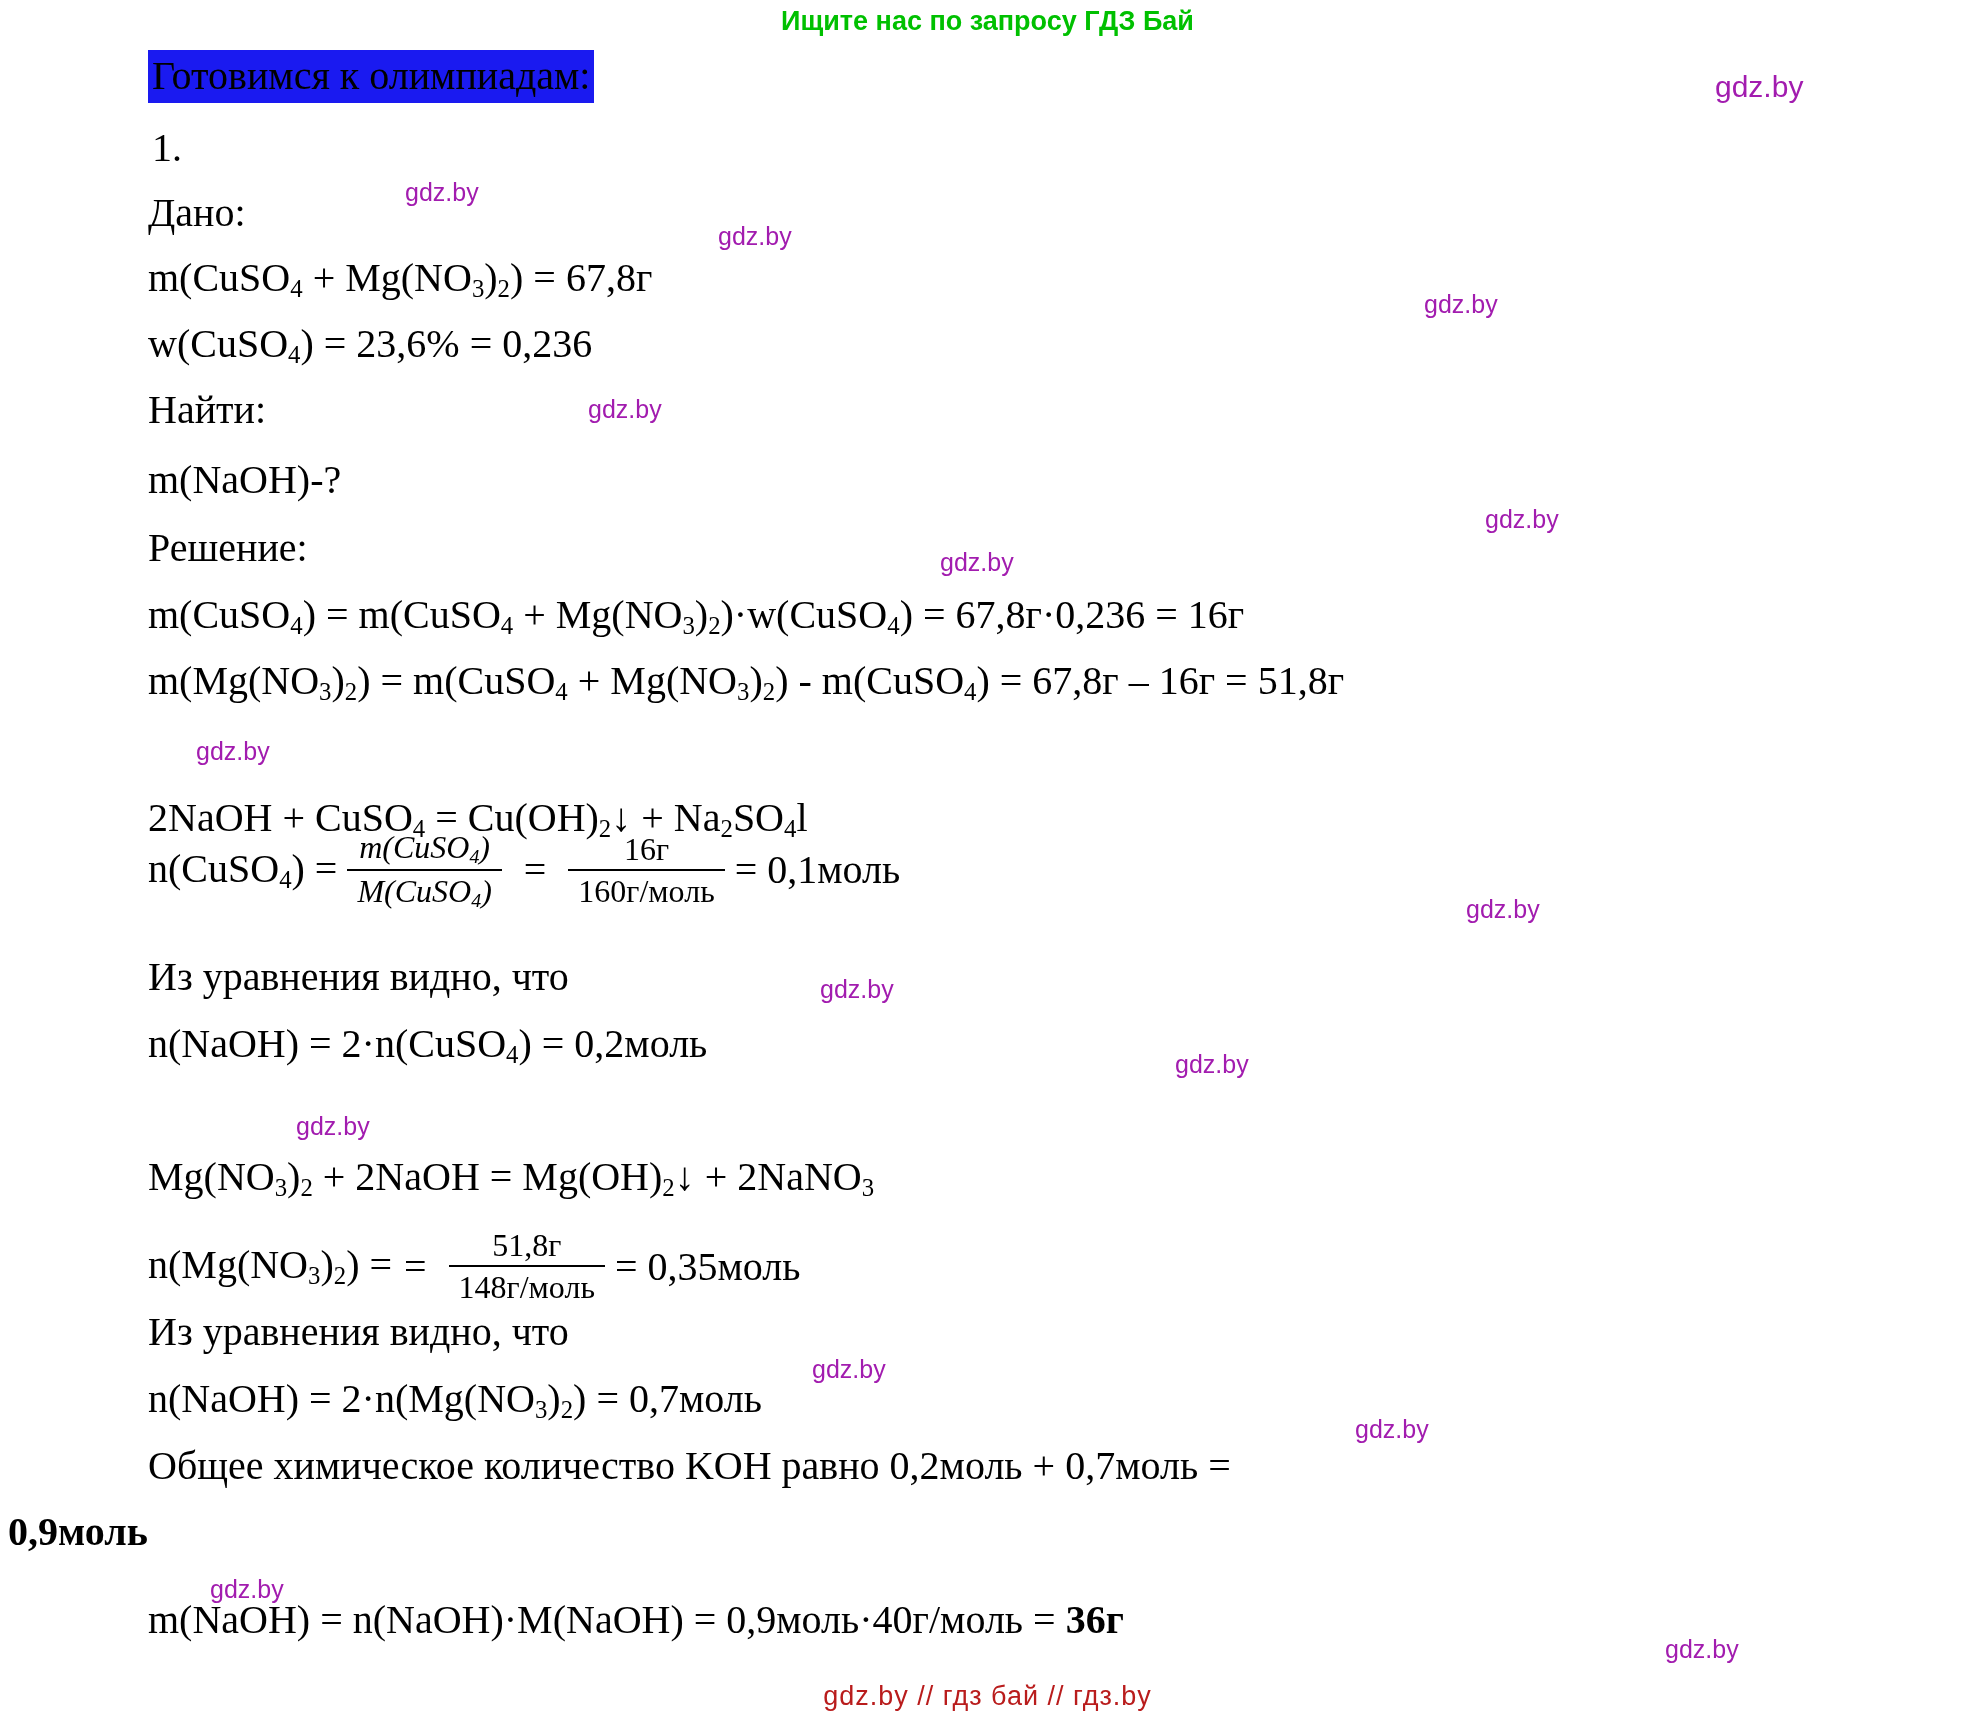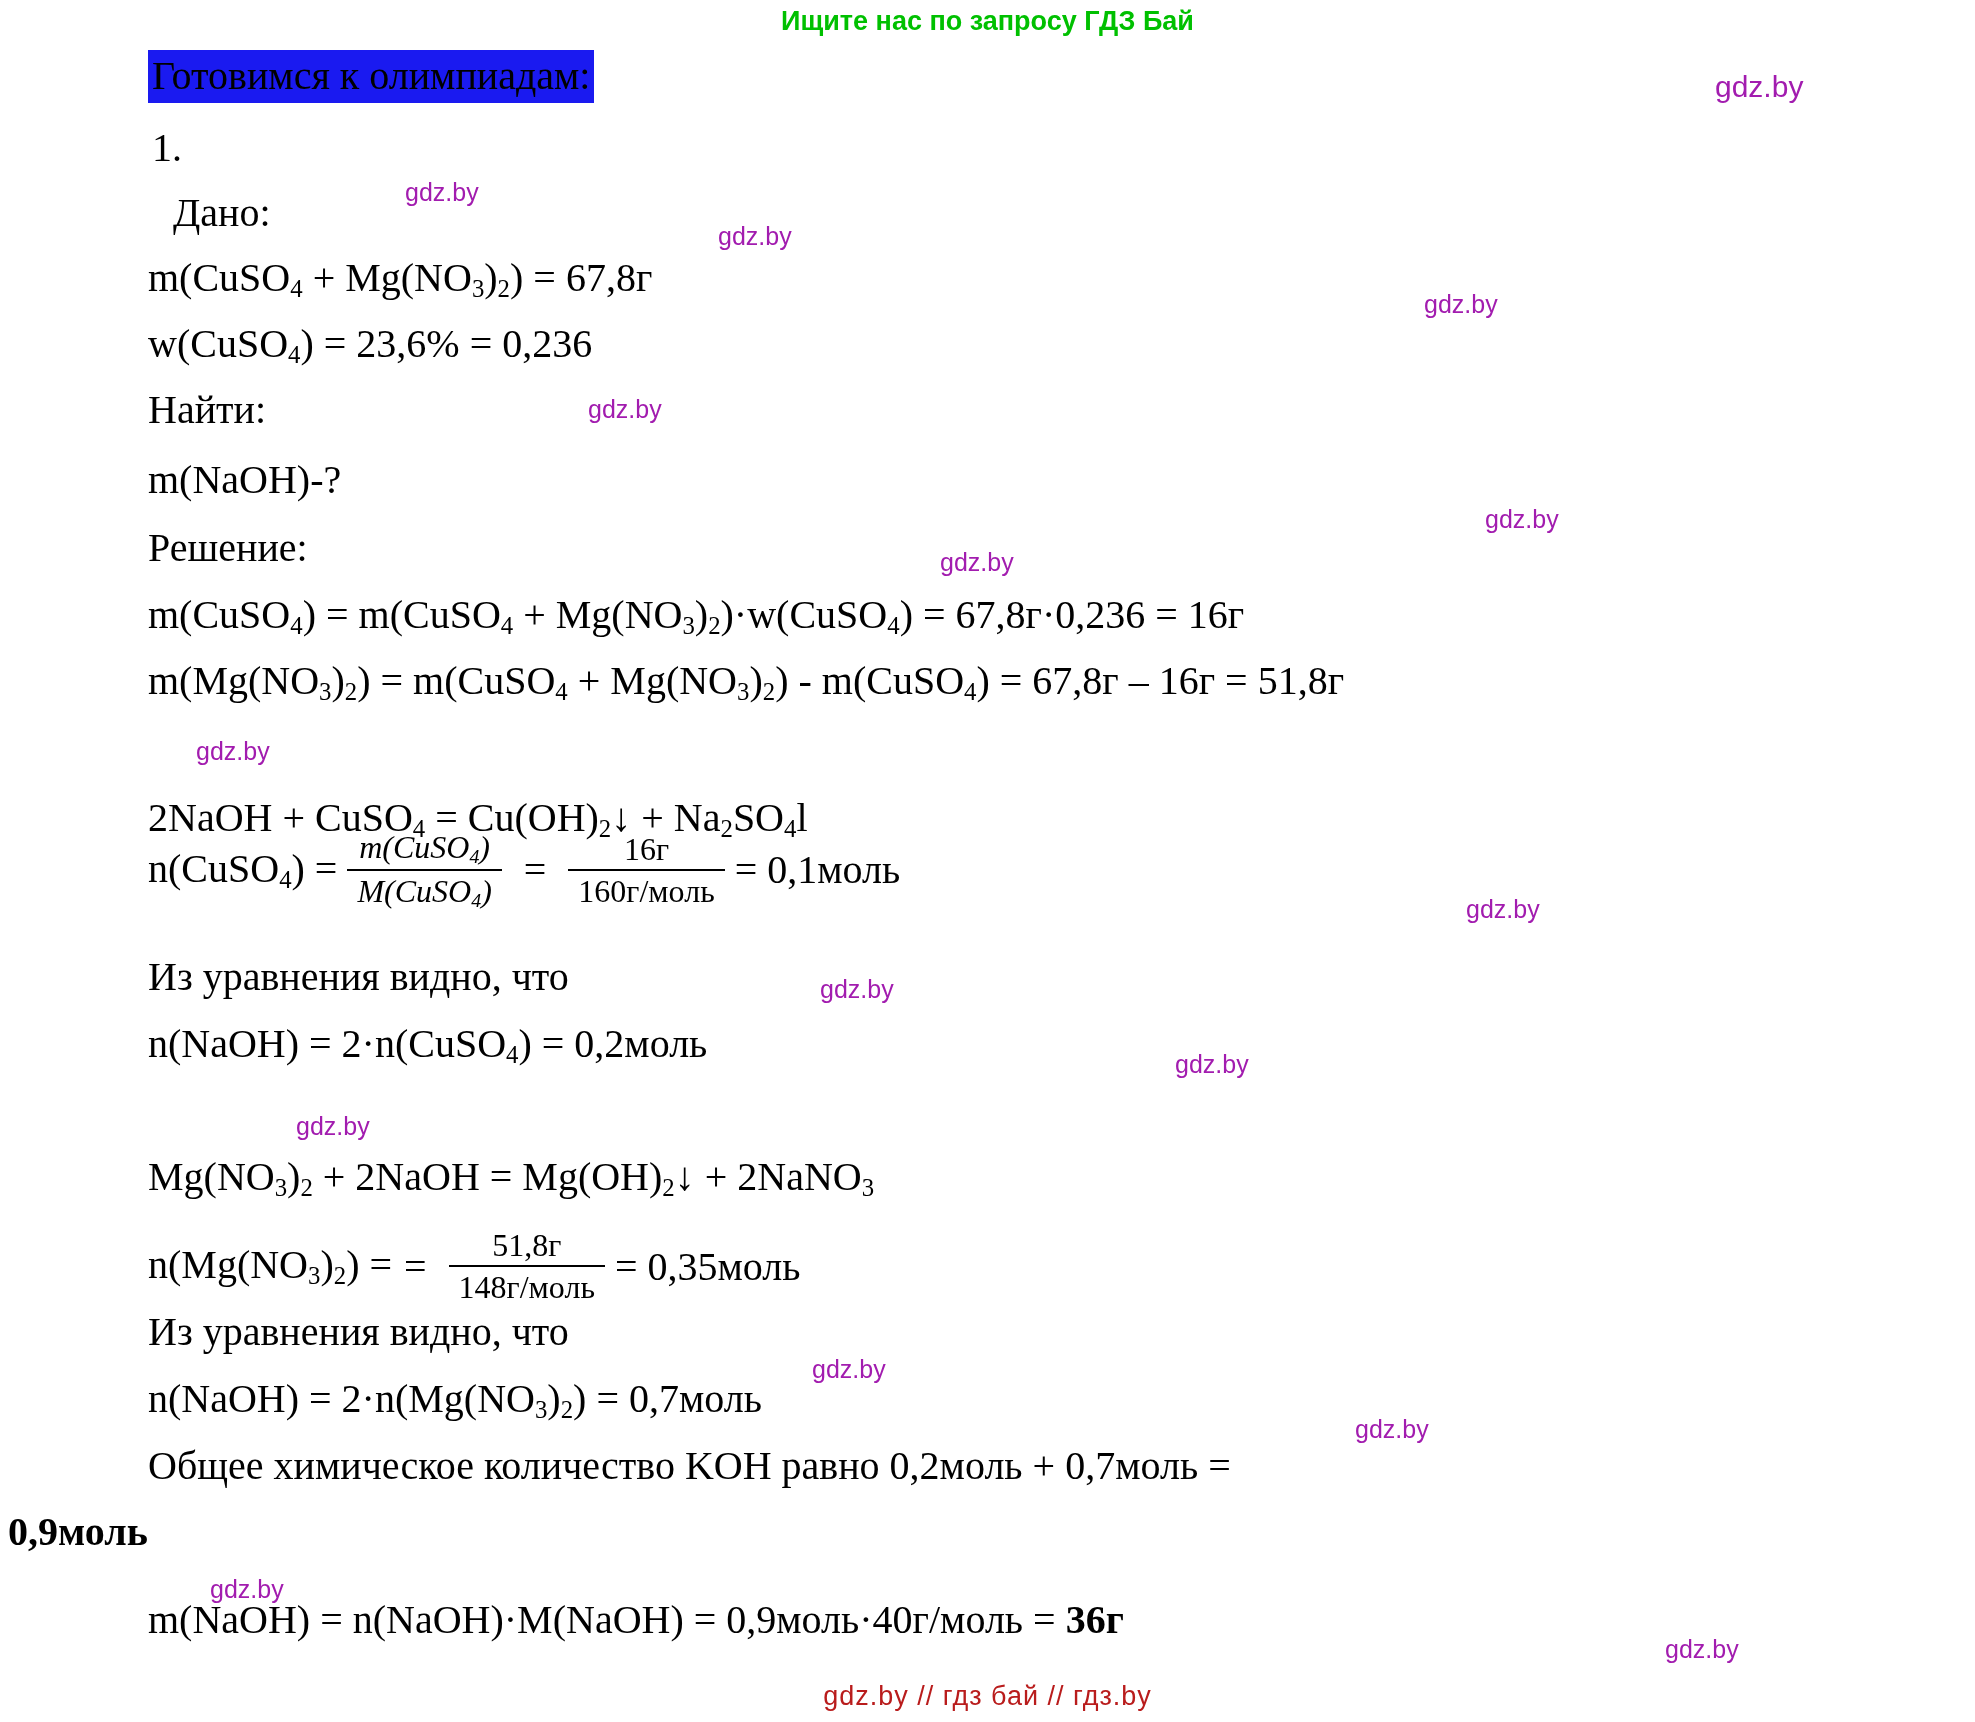--- a/index.html
+++ b/index.html
@@ -125,21 +125,21 @@
   <div class="wm" style="left:820px; top:975px;">gdz.by</div>
   <div class="wm" style="left:1175px; top:1050px;">gdz.by</div>
   <div class="wm" style="left:296px; top:1112px;">gdz.by</div>
   <div class="wm" style="left:812px; top:1355px;">gdz.by</div>
   <div class="wm" style="left:1355px; top:1415px;">gdz.by</div>
   <div class="wm" style="left:210px; top:1575px;">gdz.by</div>
   <div class="wm" style="left:1665px; top:1635px;">gdz.by</div>
 
   <div class="line" style="left:152px; top:128px;">1.</div>
 
-  <div class="line" style="left:148px; top:193px;margin-left:25px;">Дано:</div>
+  <div class="line" style="left:148px; top:193px;">Дано:</div>
 
   <div class="line" style="left:148px; top:258px;">
     m(CuSO<sub>4</sub> + Mg(NO<sub>3</sub>)<sub>2</sub>) = 67,8г
   </div>
 
   <div class="line" style="left:148px; top:324px;">
     w(CuSO<sub>4</sub>) = 23,6% = 0,236
   </div>
 
   <div class="line" style="left:148px; top:390px;">Найти:</div>

